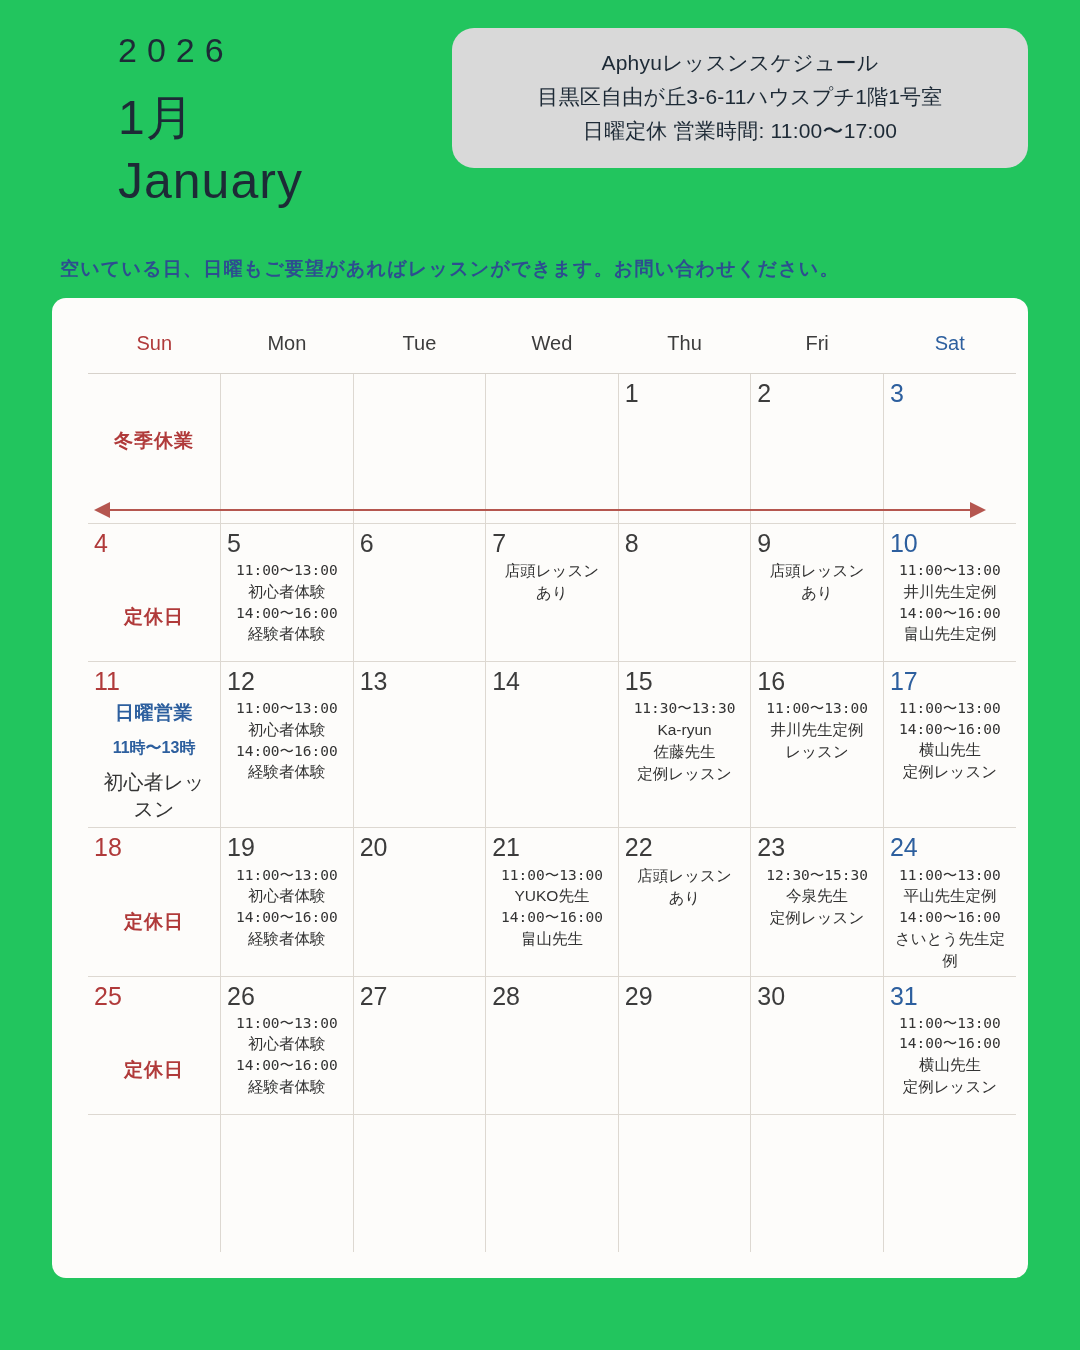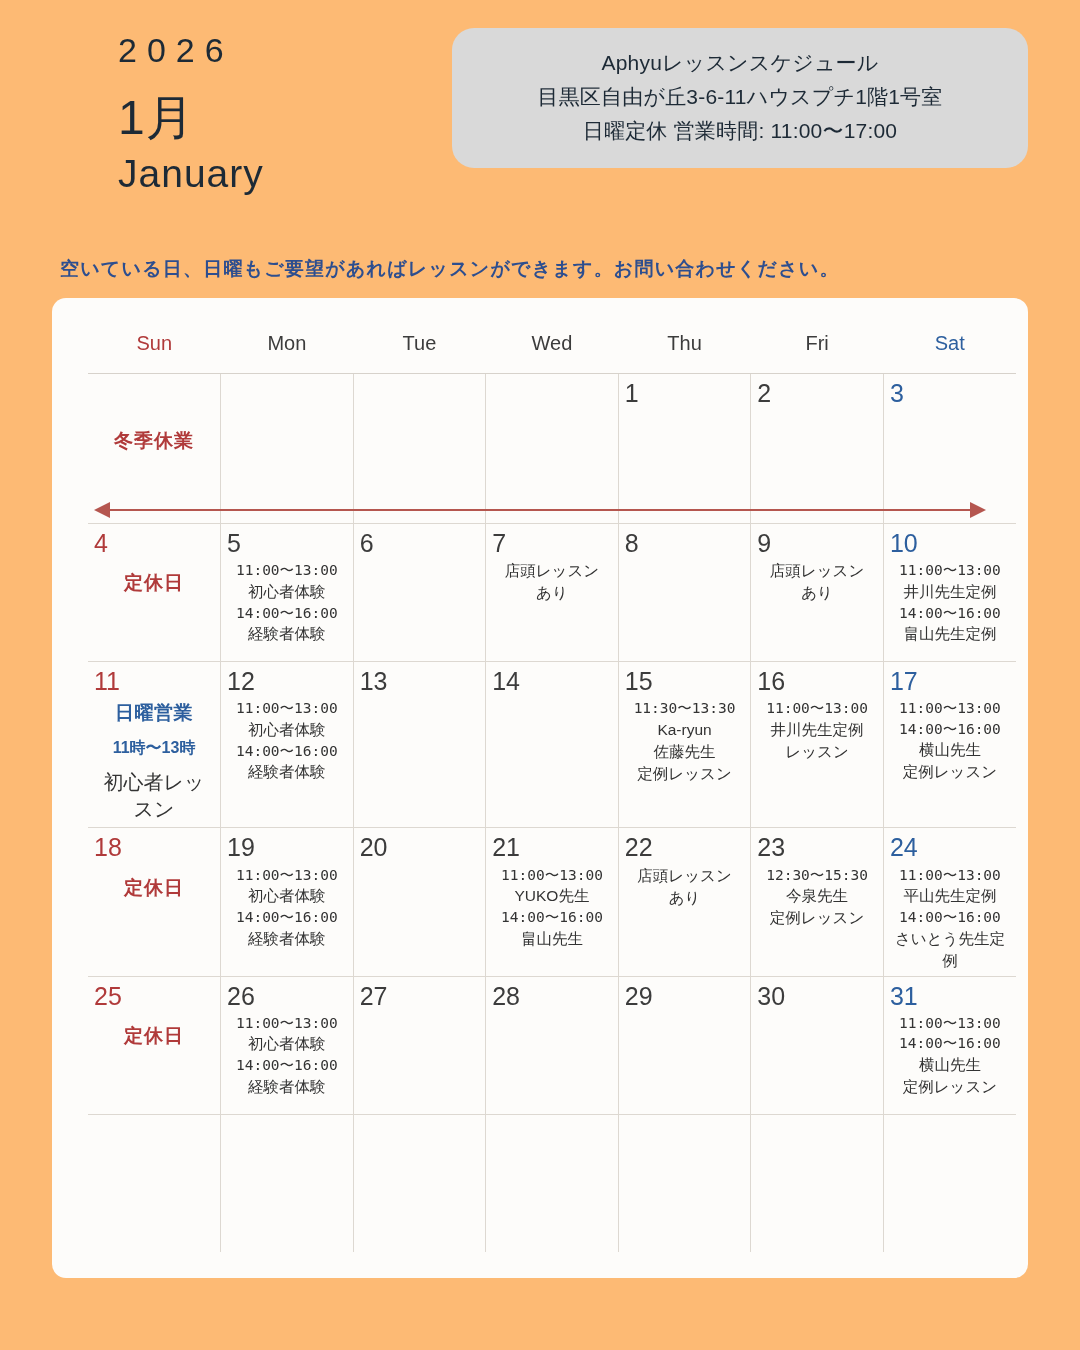--- a/index.html
+++ b/index.html
@@ -5,21 +5,21 @@
   * { box-sizing: border-box; }
   html, body {
     margin: 0; padding: 0;
     width: 1080px; height: 1350px;
     background: #ece4da;
     font-family: "Liberation Sans", sans-serif;
   }
   #page {
     position: relative;
     width: 1080px; height: 1350px;
-    background: #fdba74;
+    background: #22c55e;
     overflow: hidden;
   }
 
   
   .header {
     position: absolute;
     left: 0; top: 0;
     width: 1080px;
     height: 250px;
   }
@@ -37,21 +37,21 @@
   }
   .month-ja {
     font-size: 48px;
     font-weight: 400;
     color: #1d2a36;
     line-height: 1.3;
     margin-top: 16px;
     letter-spacing: 1px;
   }
   .month-en {
-    font-size: 39px;
+    font-size: 50px;
     font-weight: 400;
     color: #1d2a36;
     line-height: 1.2;
     margin-top: 2px;
     letter-spacing: 1px;
   }
 
   .info-box {
     position: absolute;
     left: 452px; top: 28px;
@@ -125,21 +125,21 @@
     font-size: 15.5px;
     line-height: 1.42;
     color: #333;
     text-align: center;
   }
   .cell-center {
     text-align: center;
     font-size: 19px;
     font-weight: bold;
     color: #b03a3a;
-    margin-top: 14px;
+    margin-top: 48px;
     letter-spacing: 1px;
   }
   .sunday-open {
     text-align: center;
     margin-top: 6px;
   }
   .sunday-open .l1 {
     font-size: 19px; font-weight: bold; color: #2d5f9e; letter-spacing: .5px;
   }
   .sunday-open .l2 {

